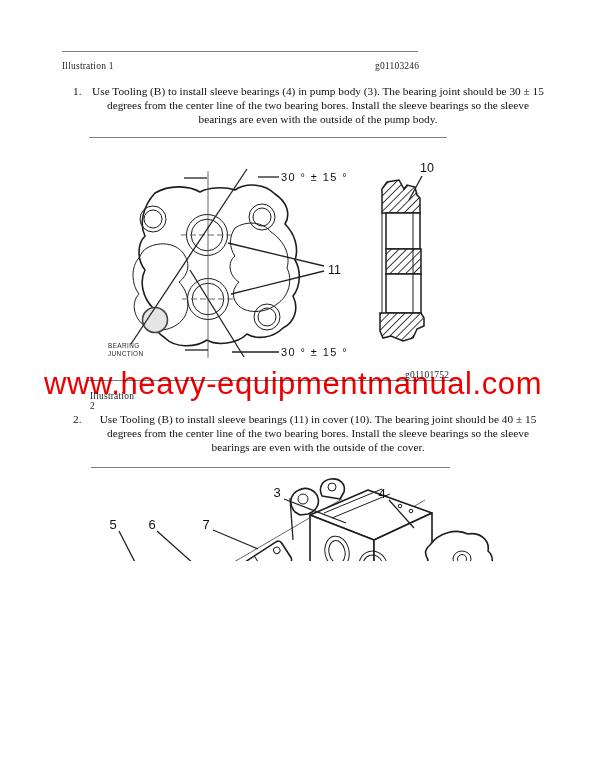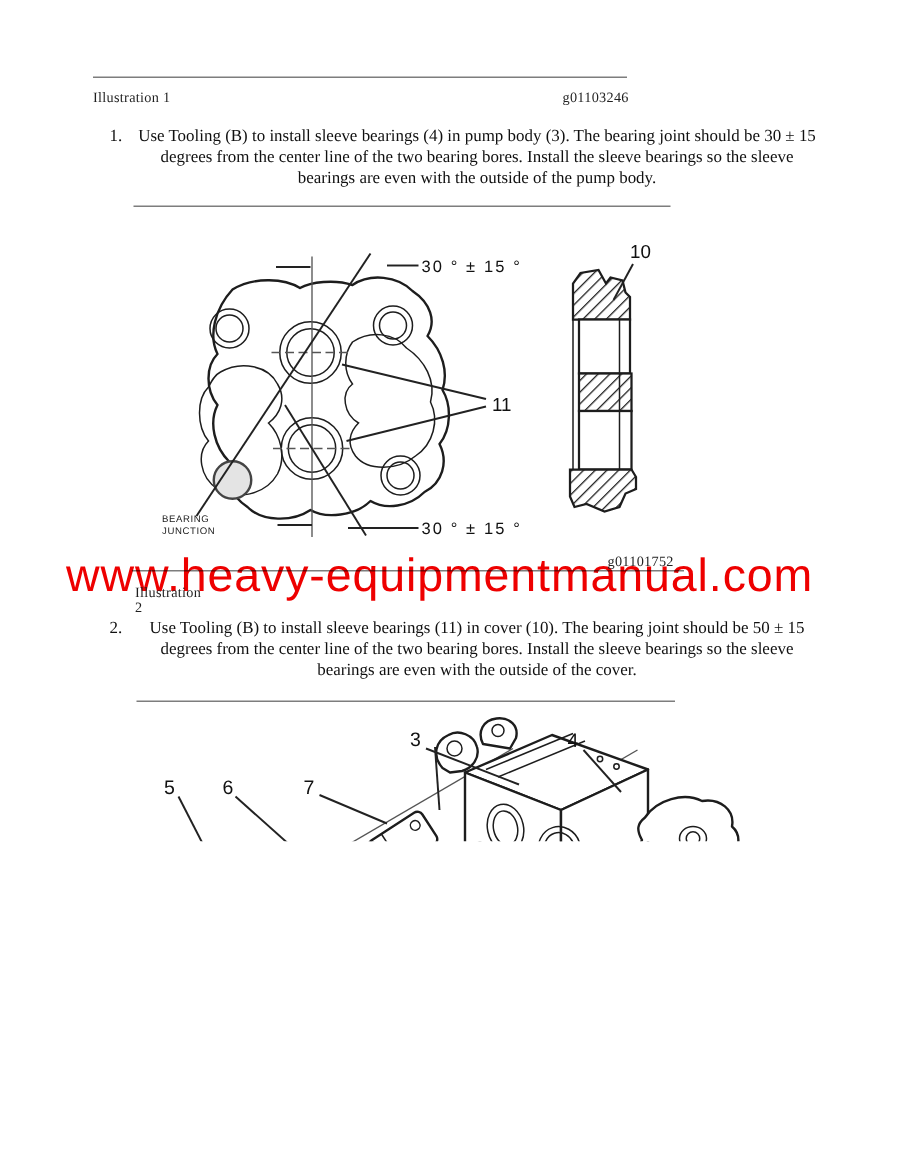--- a/index.html
+++ b/index.html
@@ -124,21 +124,21 @@
 
   <div class="watermark">www.heavy-equipmentmanual.com</div>
 
   <div class="cap-row" style="z-index:6;position:absolute;">
     <span style="left:90px;top:391px;">Illustration 2</span>
     <span style="left:405px;top:370px;">g01101752</span>
   </div>
 
   <div class="step" style="left:73px;top:412px;width:475px;">
     <span class="no">2.</span>
-    <span class="txt">Use Tooling (B) to install sleeve bearings (11) in cover (10). The bearing joint should be 50 ± 15 degrees from the center line of the two bearing bores. Install the sleeve bearings so the sleeve bearings are even with the outside of the cover.</span>
+    <span class="txt">Use Tooling (B) to install sleeve bearings (11) in cover (10). The bearing joint should be 40 ± 15 degrees from the center line of the two bearing bores. Install the sleeve bearings so the sleeve bearings are even with the outside of the cover.</span>
   </div>
 
   <svg style="left:60px;top:473px;" width="440" height="232" viewBox="60 473 440 232">
 
     <line x1="78" y1="653" x2="342" y2="499" class="cl"></line>
     <line x1="170" y1="648" x2="425" y2="500" class="cl"></line>
 
     <g>
       <path class="part" d="M295,512 C288,504 290,494 299,490 C306,486 316,490 318,498 C320,505 315,512 308,514 L300,515 Z"></path>
       <circle cx="303" cy="499" r="5" class="thin" stroke-width="1.3"></circle>

